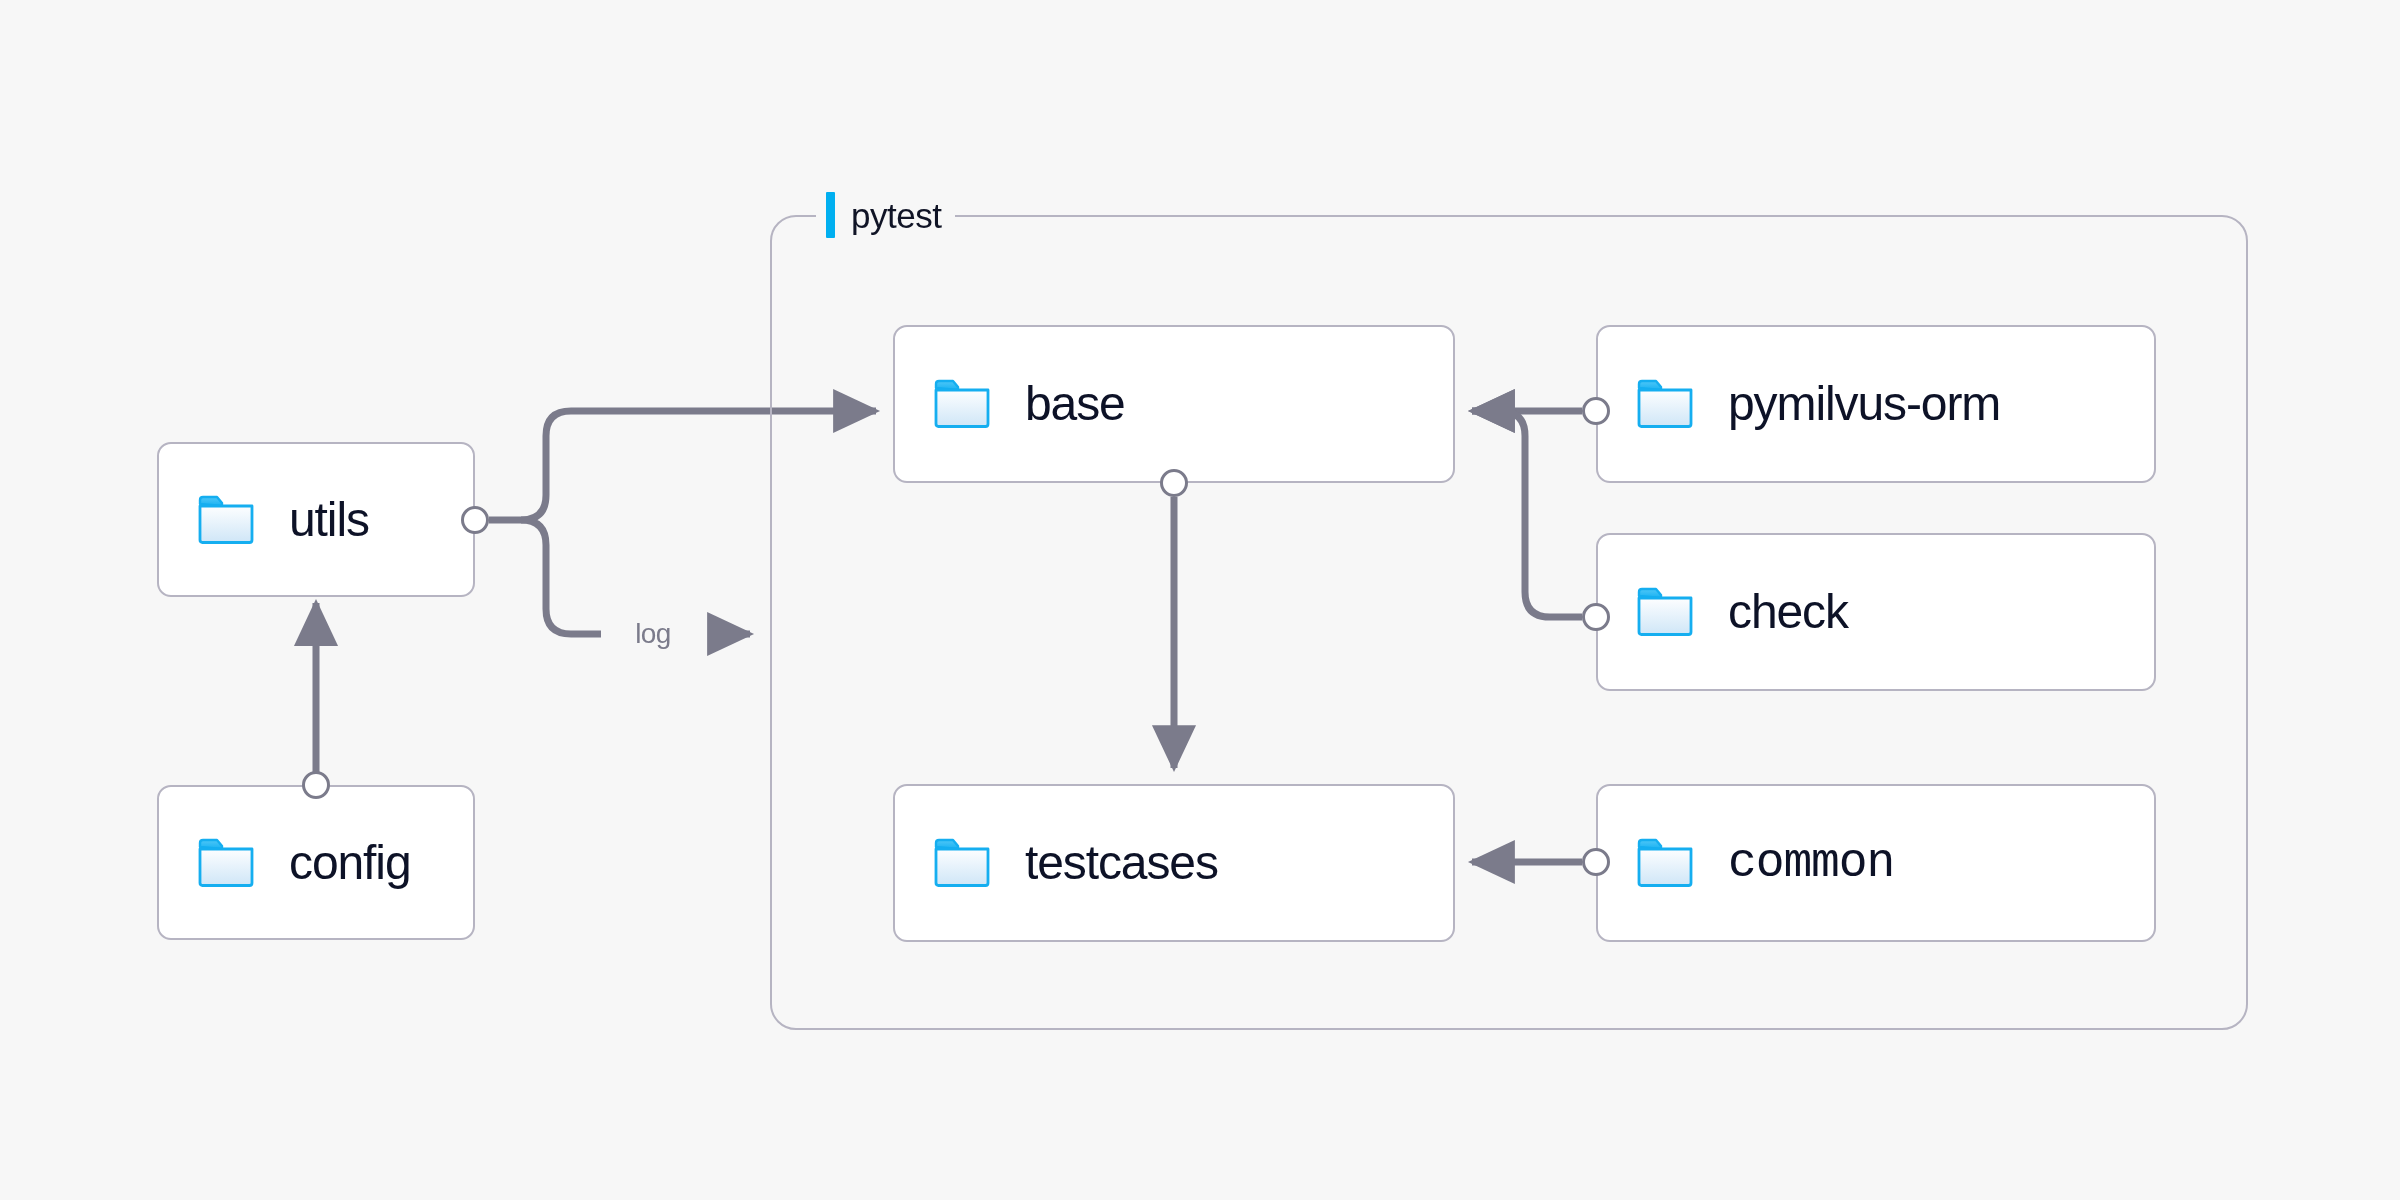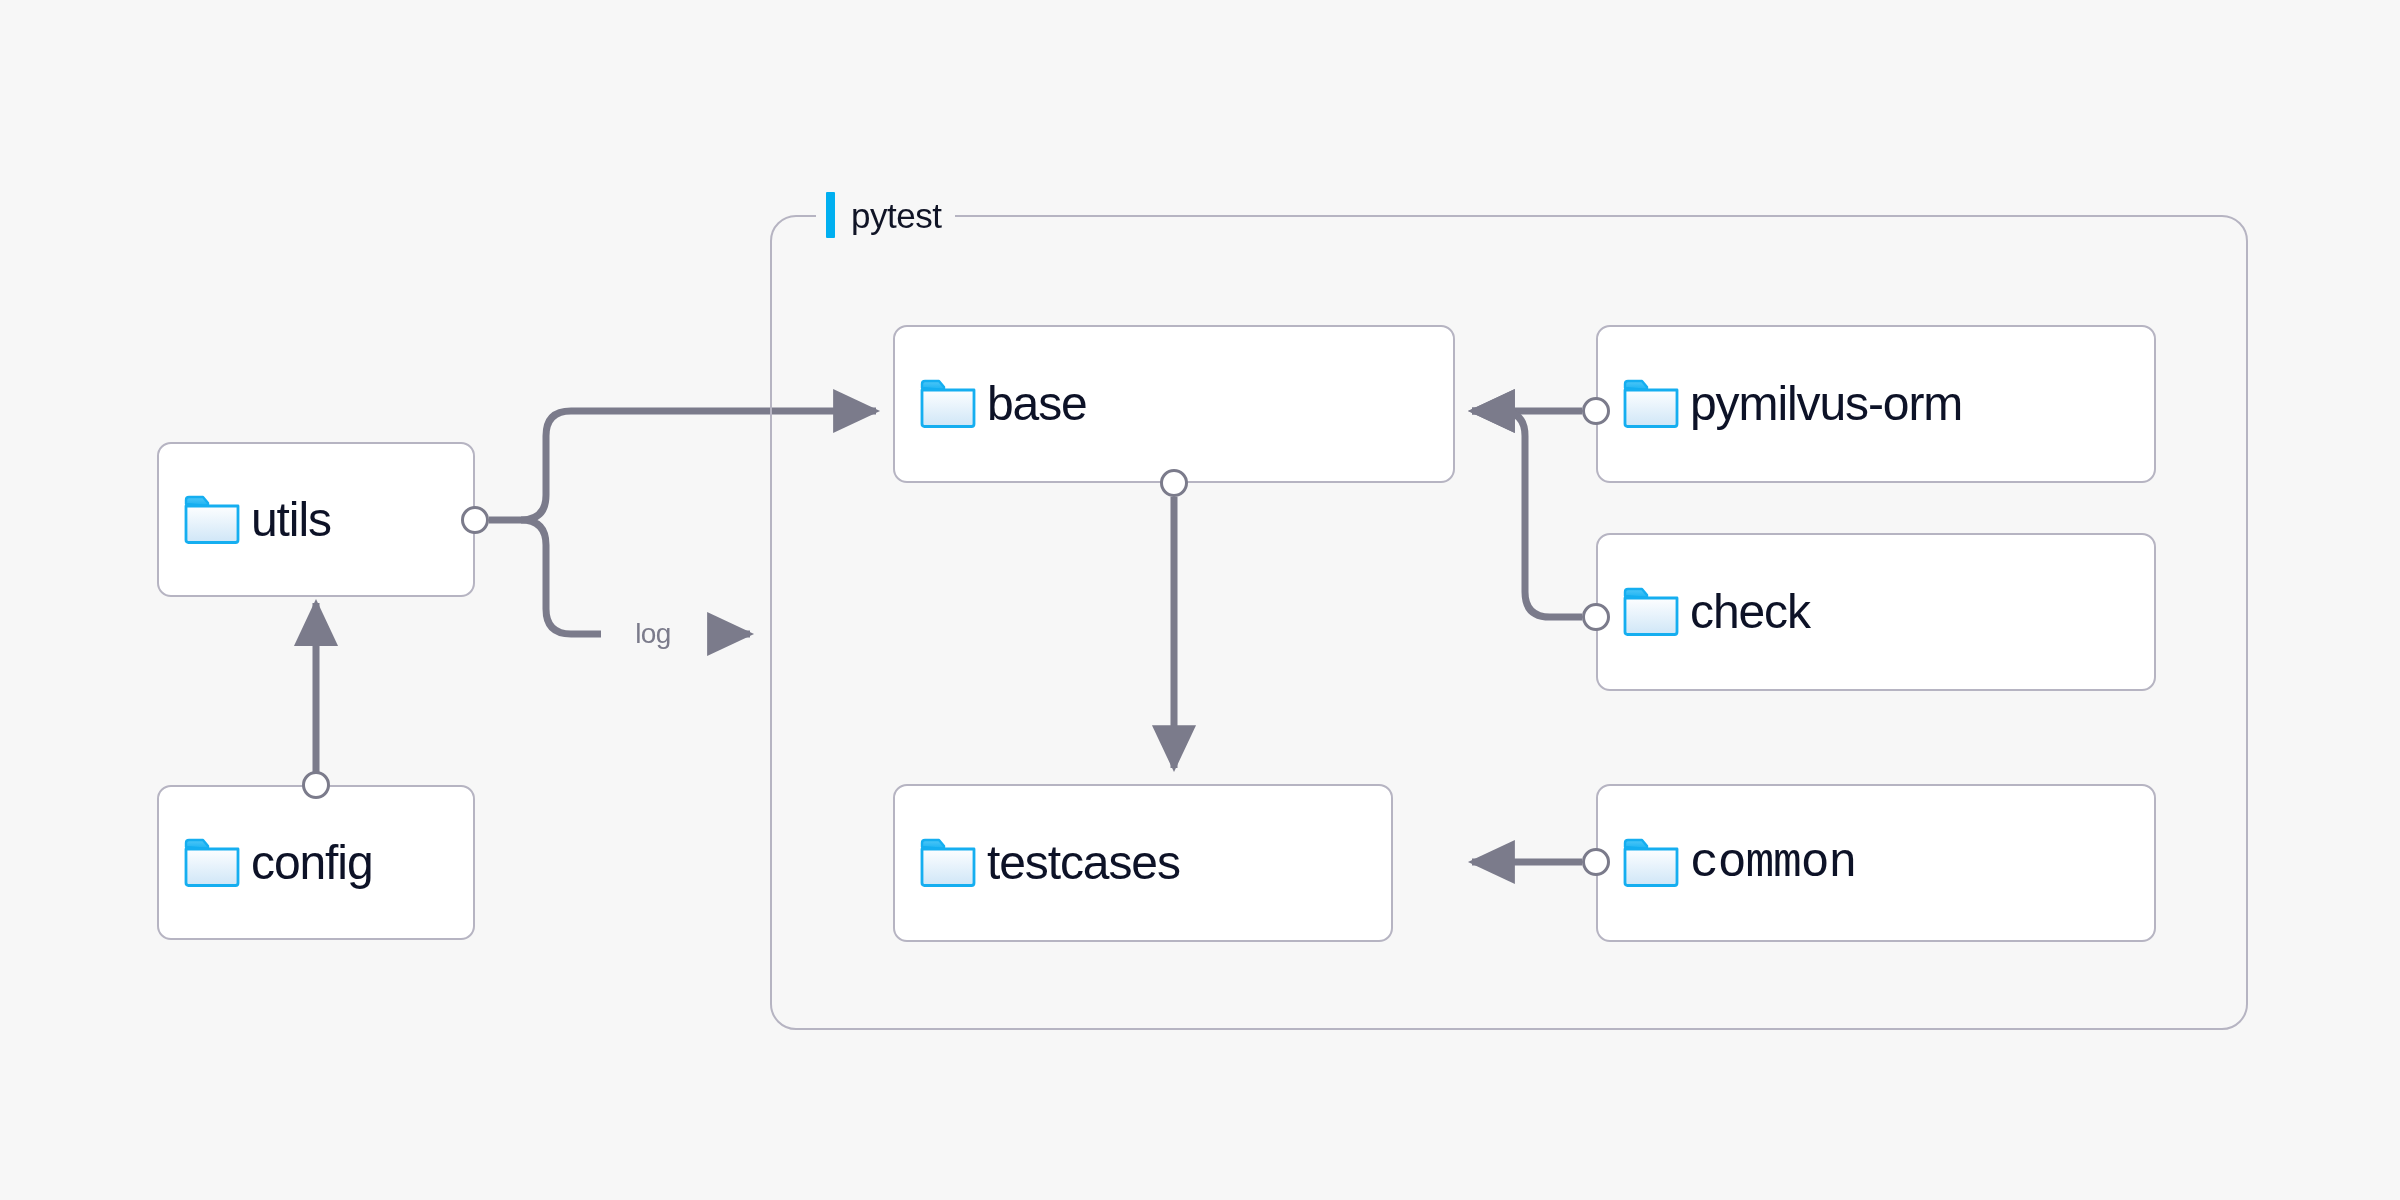--- a/index.html
+++ b/index.html
@@ -62,22 +62,22 @@
 
   
   .node {
     position: absolute;
     box-sizing: border-box;
     background: #ffffff;
     border: 2.5px solid #b6b4c2;
     border-radius: 14px;
     display: flex;
     align-items: center;
-    padding-left: 24px;
-    gap: 10px;
+    padding-left: 38px;
+    gap: 34px;
   }
   .node .label {
     font-size: 48px;
     color: #0d1227;
     letter-spacing: -1.1px;
     line-height: 1;
     white-space: nowrap;
   }
 
   
@@ -173,21 +173,21 @@
   </div>
 
   <div class="node" style="left:893px; top:325px; width:562px; height:158px;">
     <svg class="folder-icon" viewBox="0 0 58 52">
       <path d="M3 10 L3 6 Q3 3 6 3 L20 3 L25 9 L25 12 Z" fill="url(#folderTabGrad)" stroke="#15aef0" stroke-width="2.4" stroke-linejoin="round"></path>
       <path d="M3 12 L55 12 L55 46 Q55 48.5 52.5 48.5 L5.5 48.5 Q3 48.5 3 46 Z" fill="url(#folderGrad)" stroke="#15aef0" stroke-width="2.8" stroke-linejoin="round"></path>
     </svg>
     <span class="label">base</span>
   </div>
 
-  <div class="node" style="left:893px; top:784px; width:500px; height:158px;">
+  <div class="node" style="left:893px; top:784px; width:562px; height:158px;">
     <svg class="folder-icon" viewBox="0 0 58 52">
       <path d="M3 10 L3 6 Q3 3 6 3 L20 3 L25 9 L25 12 Z" fill="url(#folderTabGrad)" stroke="#15aef0" stroke-width="2.4" stroke-linejoin="round"></path>
       <path d="M3 12 L55 12 L55 46 Q55 48.5 52.5 48.5 L5.5 48.5 Q3 48.5 3 46 Z" fill="url(#folderGrad)" stroke="#15aef0" stroke-width="2.8" stroke-linejoin="round"></path>
     </svg>
     <span class="label">testcases</span>
   </div>
 
   <div class="node" style="left:1596px; top:325px; width:560px; height:158px;">
     <svg class="folder-icon" viewBox="0 0 58 52">
       <path d="M3 10 L3 6 Q3 3 6 3 L20 3 L25 9 L25 12 Z" fill="url(#folderTabGrad)" stroke="#15aef0" stroke-width="2.4" stroke-linejoin="round"></path>

